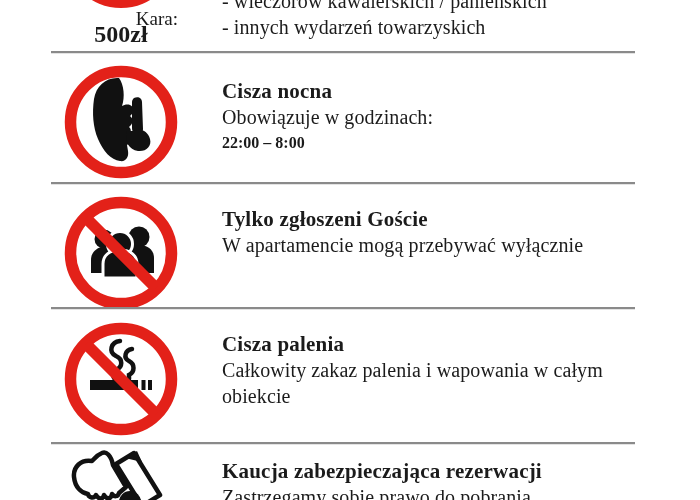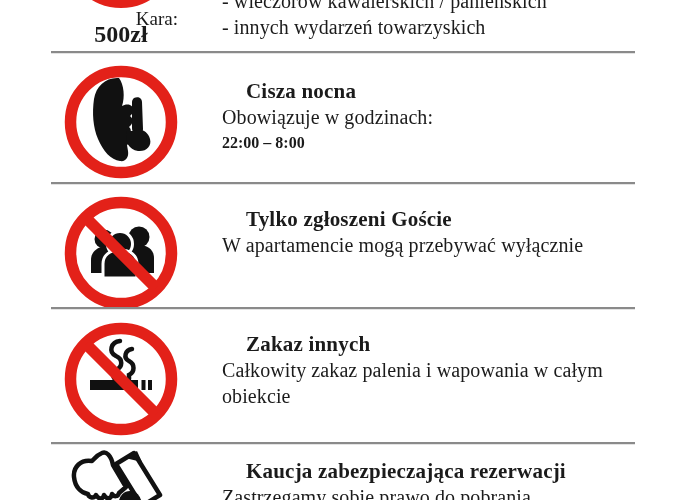--- a/index.html
+++ b/index.html
@@ -9,21 +9,21 @@
     --paper:#ffffff;
   }
   html,body{margin:0;padding:0;}
   .page{
     position:relative;width:700px;height:500px;background:var(--paper);
     overflow:hidden;font-family:"Liberation Serif","DejaVu Serif",serif;color:var(--ink);
   }
   .divider{position:absolute;left:51px;width:584px;height:2px;background:var(--divider);border-bottom:1px solid #e3e3e3;}
   .icon{position:absolute;left:64px;width:114px;height:114px;}
   .textcol{position:absolute;left:222px;width:420px;}
-  .h{font-size:21px;font-weight:bold;line-height:26px;letter-spacing:.2px;margin-left:24px;}
+  .h{font-size:21px;font-weight:bold;line-height:26px;letter-spacing:.2px;}
   .b{font-size:20px;line-height:26px;letter-spacing:.1px;}
   .time{font-size:16px;font-weight:bold;line-height:26px;}
   .penalty-label{position:absolute;left:64px;top:11px;width:114px;text-align:right;font-size:19px;line-height:16px;}
   .penalty-value{position:absolute;left:64px;top:26px;width:114px;text-align:center;font-size:24px;font-weight:bold;line-height:16px;}
   .red-arc{position:absolute;left:64px;top:-106px;width:114px;height:114px;border-radius:50%;background:var(--red);}
   
   .ring{fill:#fff;stroke:var(--red);stroke-width:11.5;}
   .blk{fill:#111;stroke:none;}
   .slash{stroke:var(--red);stroke-width:11.5;}
   .smoke{fill:none;stroke:#111;stroke-width:4.5;stroke-linecap:round;}
@@ -79,21 +79,21 @@
   <svg class="icon" style="top:322px" viewBox="0 0 114 114">
     <circle class="ring" cx="57" cy="57" r="50.5"></circle>
     <rect class="blk" x="26" y="58" width="48" height="10"></rect>
     <rect class="blk" x="77.5" y="58" width="4" height="10"></rect>
     <rect class="blk" x="84" y="58" width="4" height="10"></rect>
     <path class="smoke" d="M56 19 C47 20 44 30 52 34 C59 37 59 45 52 48 C49 50 48 53 50 56"></path>
     <path class="smoke" d="M68 27 C61 28 59 36 65 39 C71 42 71 50 65 53 L65 57"></path>
     <line class="slash" x1="22" y1="22" x2="92" y2="92"></line>
   </svg>
   <div class="textcol" style="top:331px">
-    <div class="h">Zakaz innych</div>
+    <div class="h">Cisza palenia</div>
     <div class="b">Całkowity zakaz palenia i wapowania w całym</div>
     <div class="b">obiekcie</div>
   </div>
 
   <div class="divider" style="top:442px"></div>
 
   <svg class="hand-svg" viewBox="0 0 100 60">
     <polygon class="outline" points="50,15 68,4 94,46 76,57"></polygon>
     <polygon class="blk" points="59,9 71,2 76,13"></polygon>
     <path class="outline" d="M26 12 C15 10 7 18 8 28 C9 38 15 44 22 45 C23 49 28 50 30 46 C32 50 37 51 38 46 C40 50 45 51 46 45 C48 48 52 48 53 44 L60 38 L47 16 C45 6 40 2 36 4 C31 6 29 9 26 12 Z"></path>

